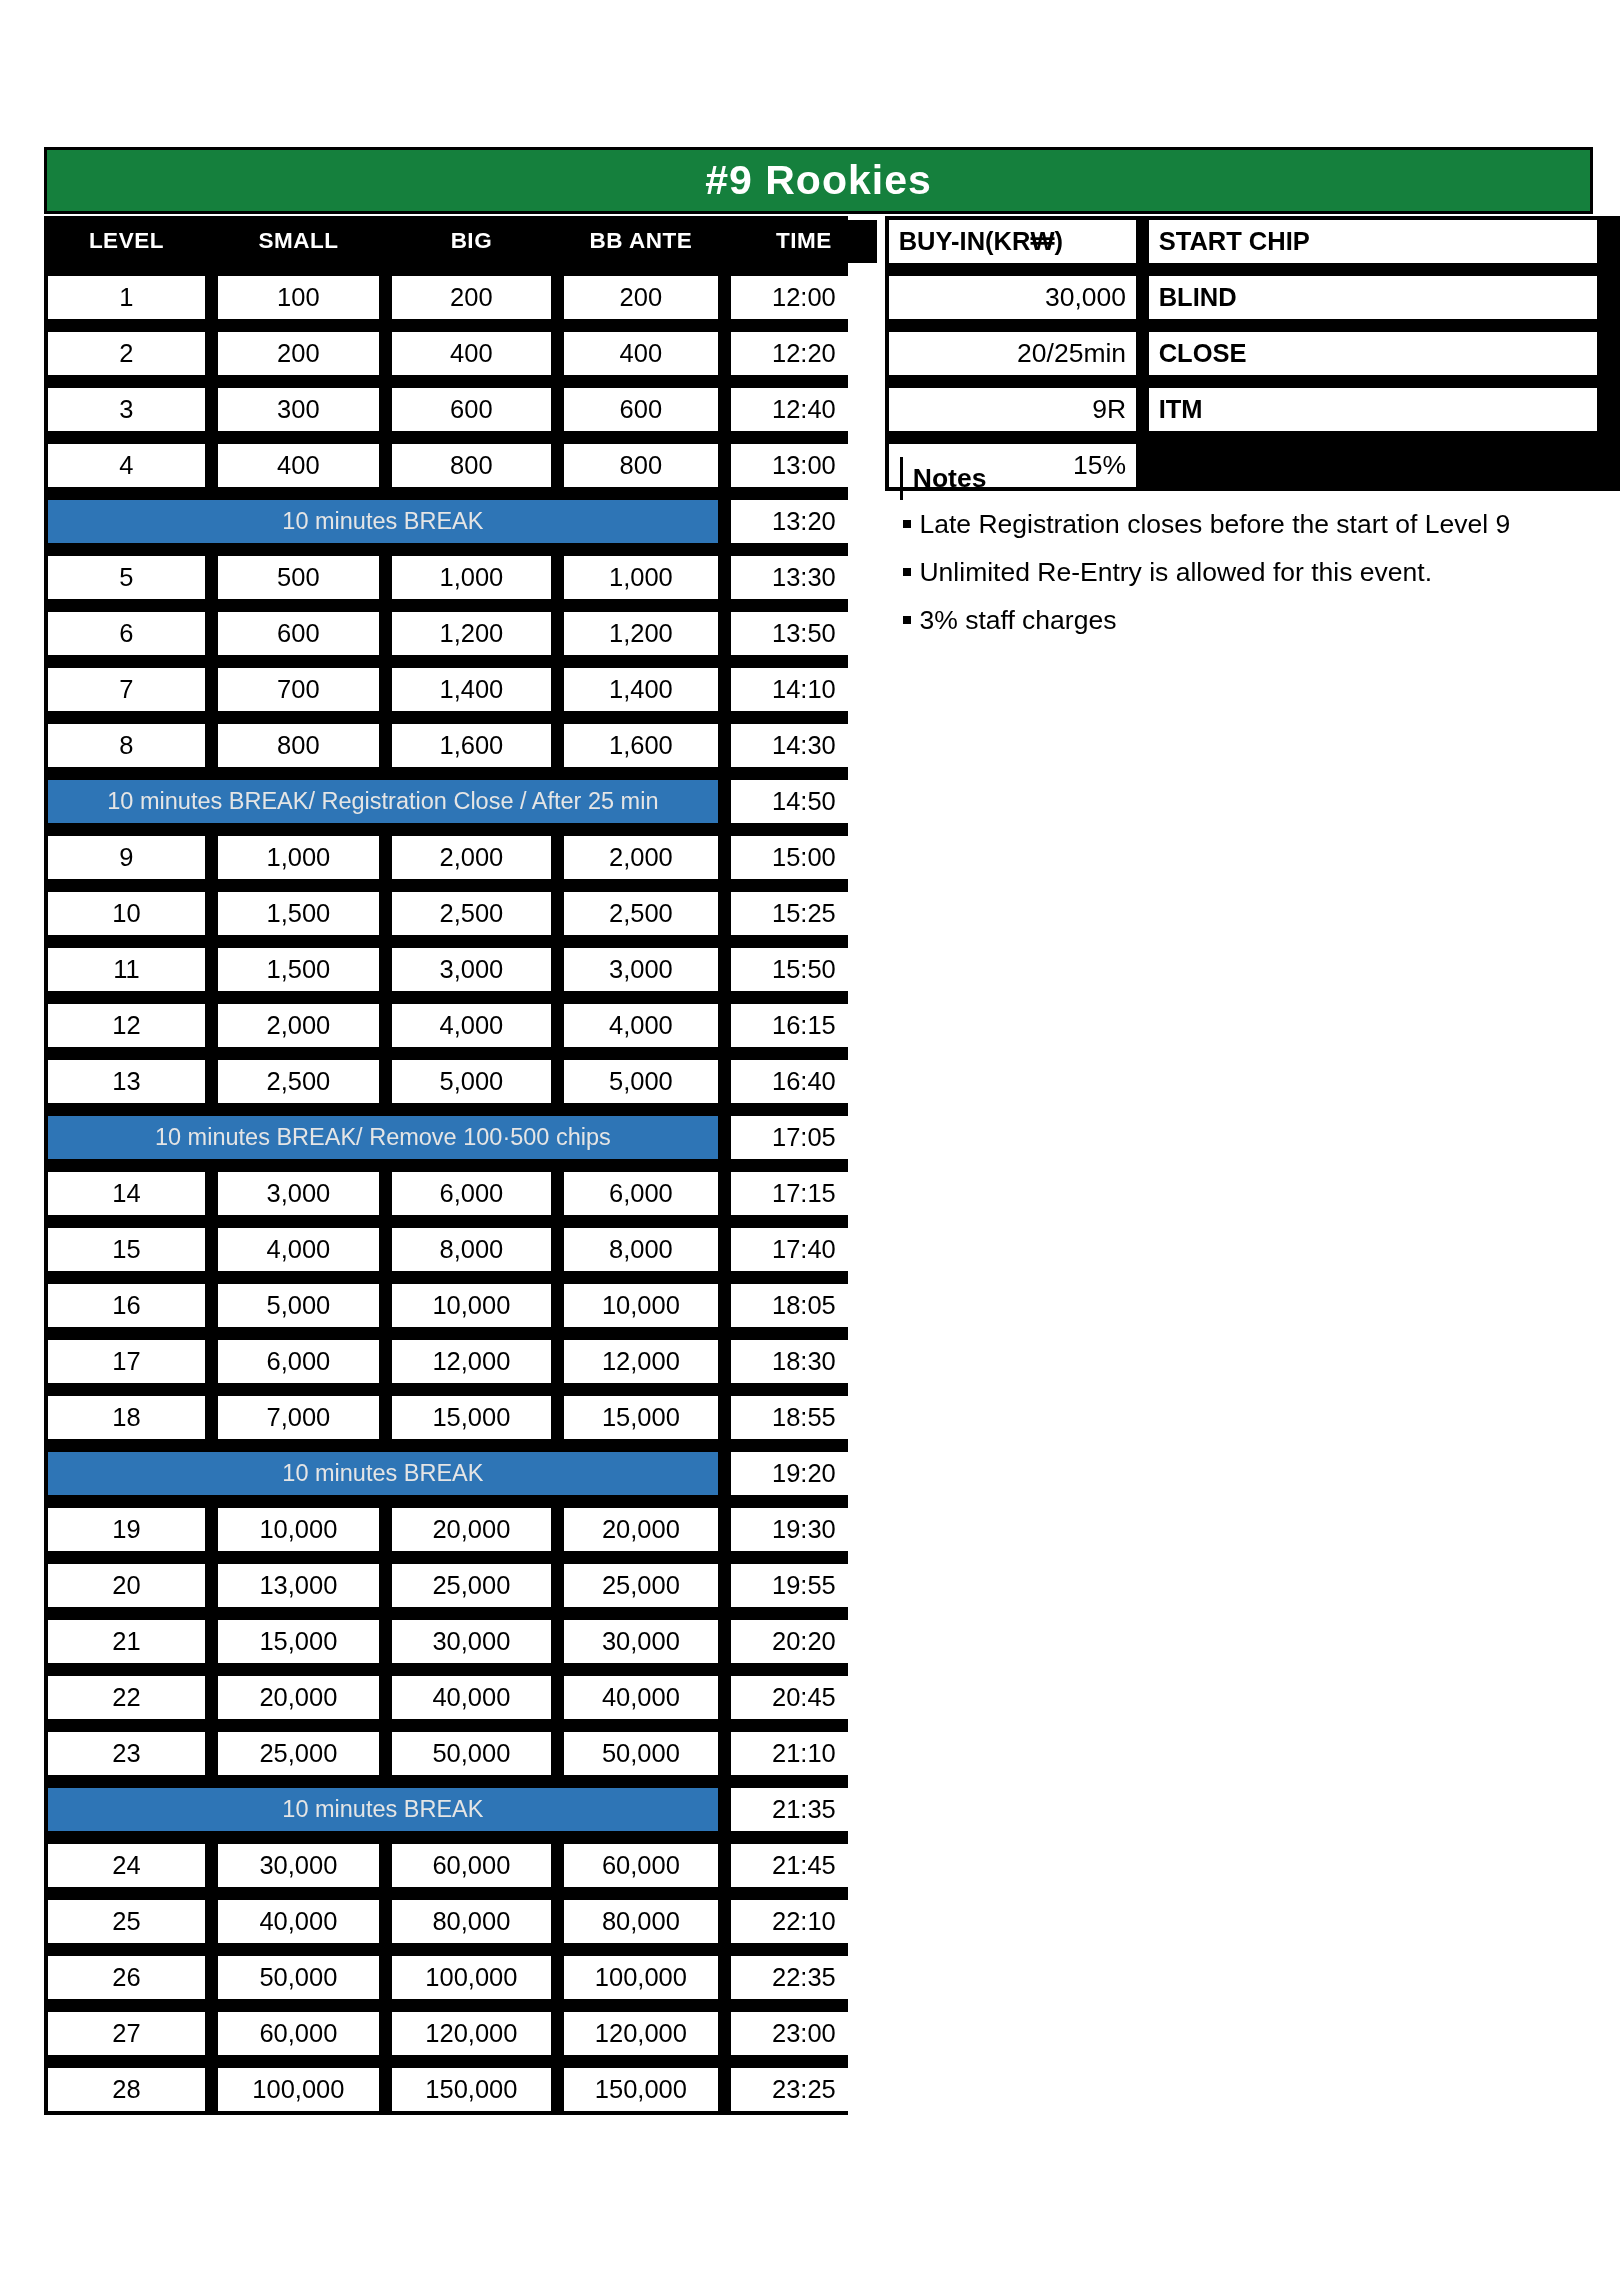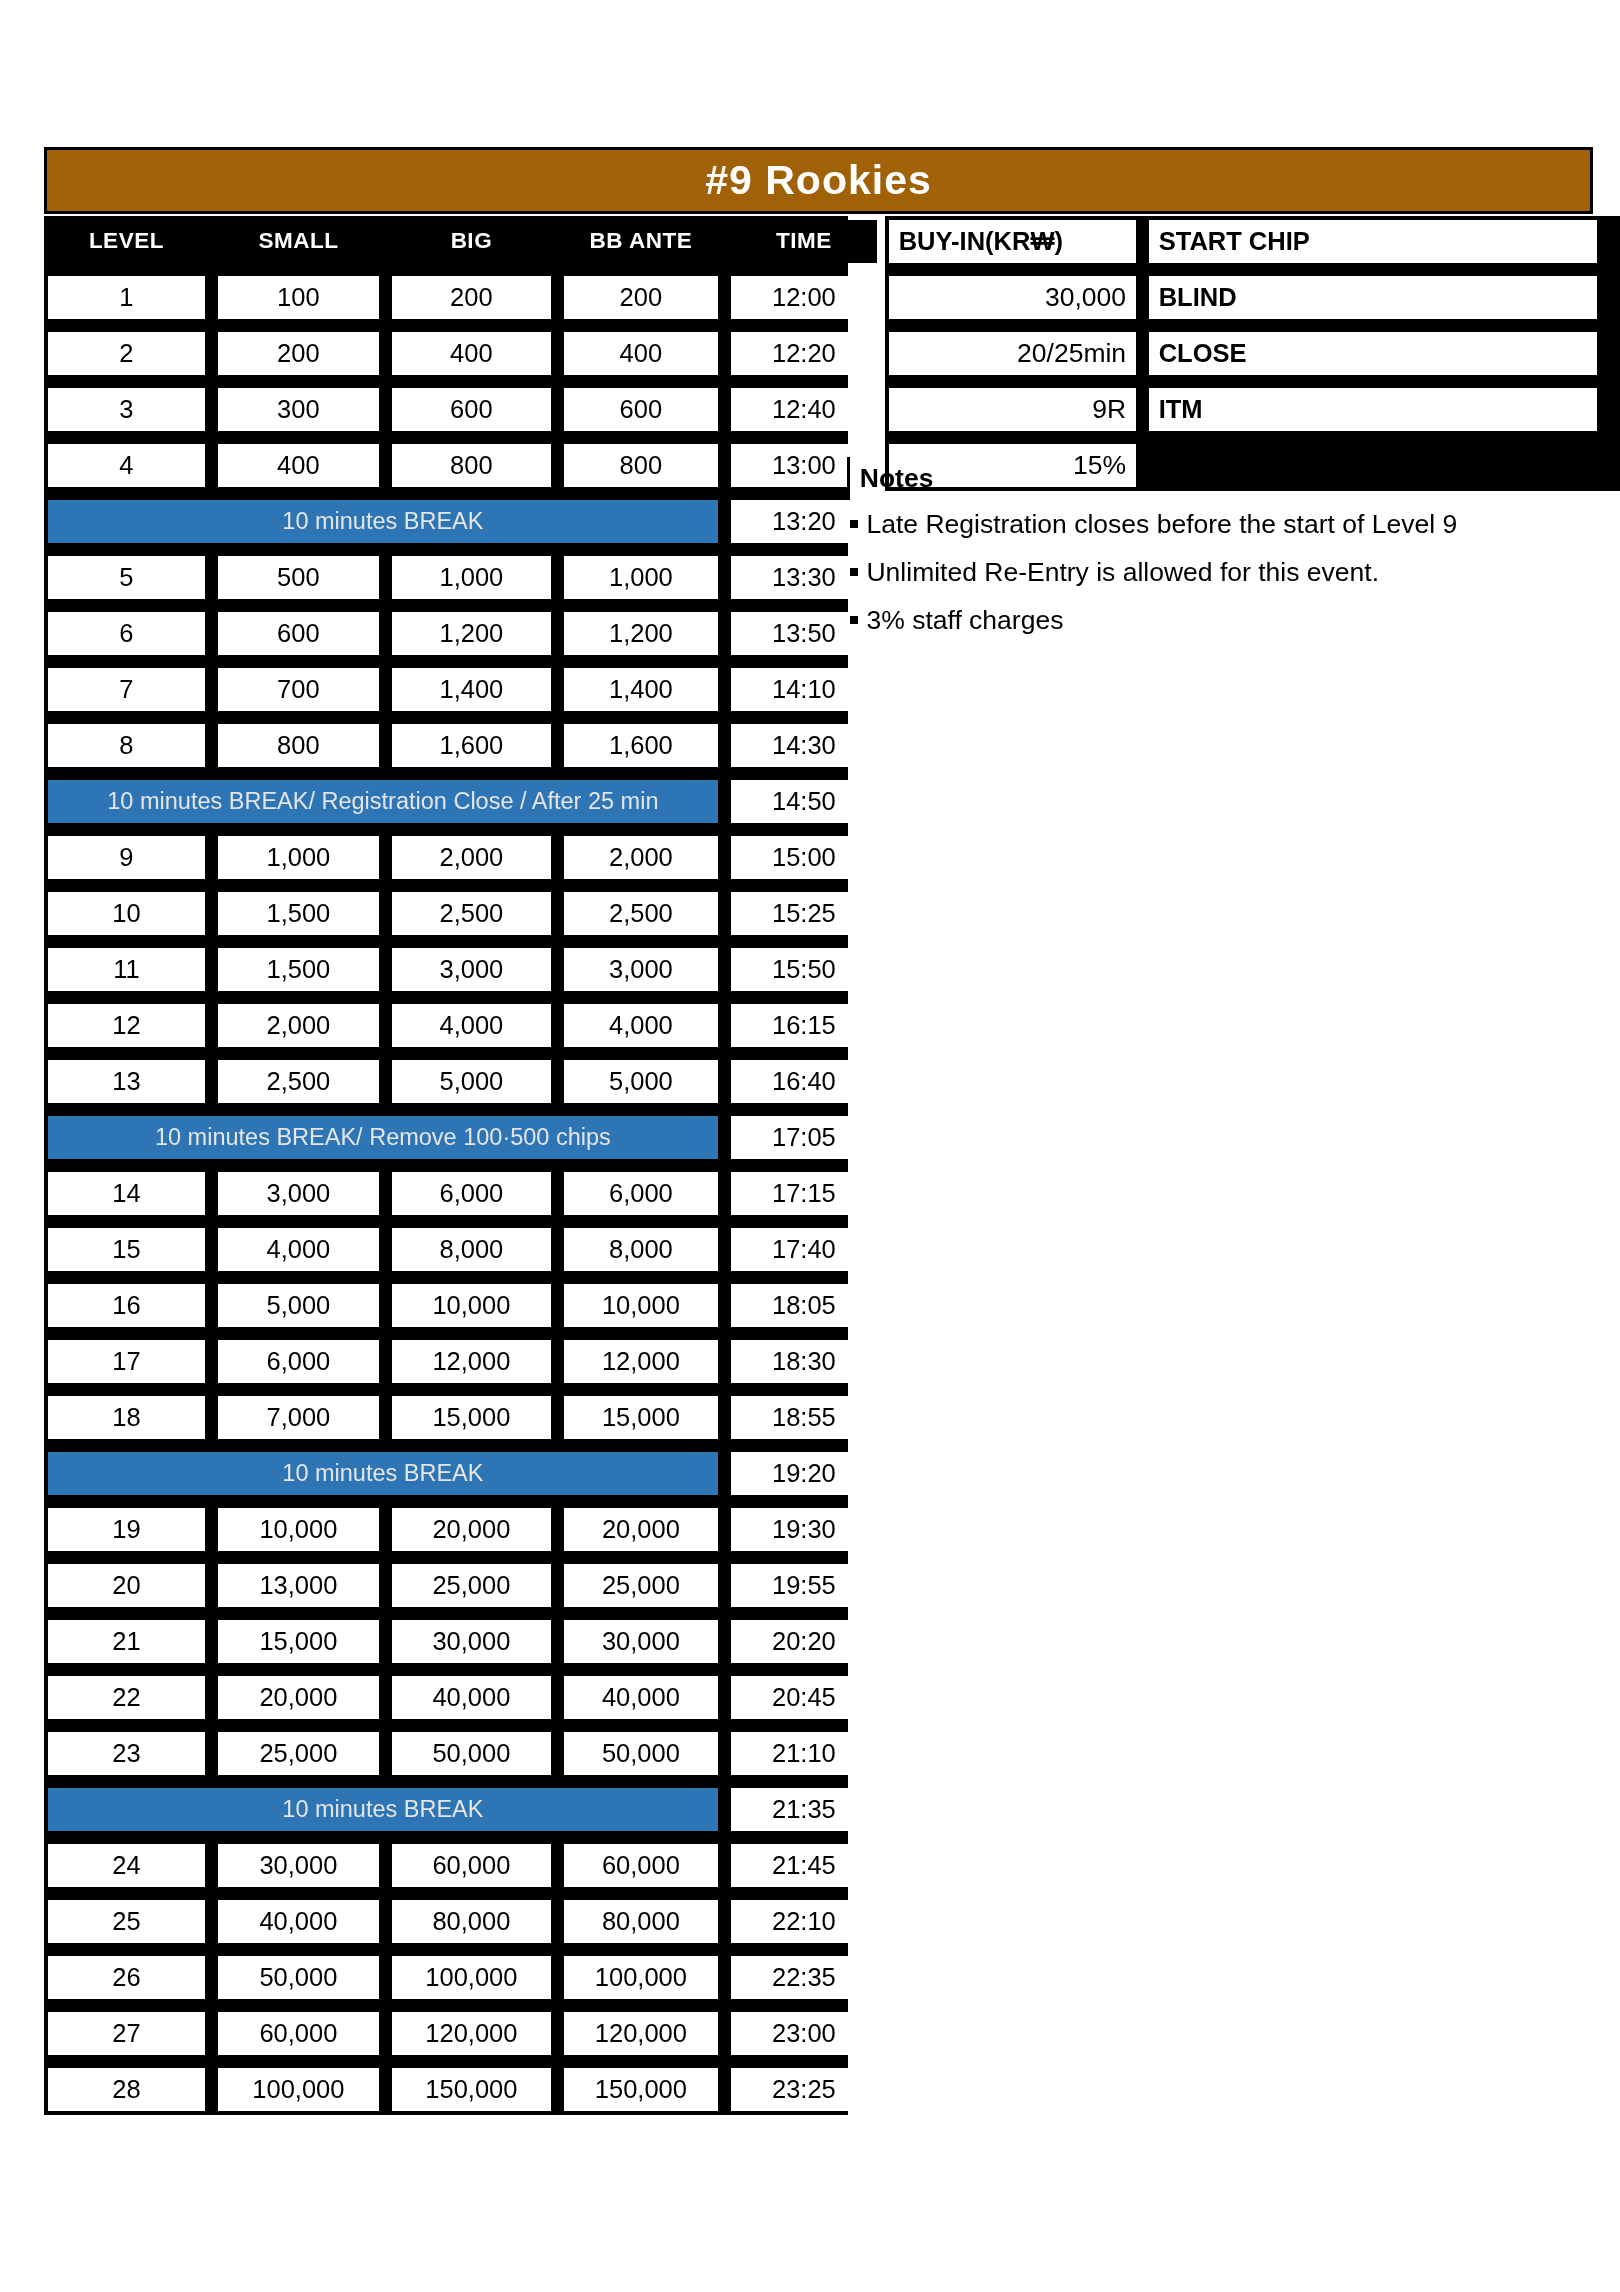--- a/index.html
+++ b/index.html
@@ -7,21 +7,21 @@
     position:relative;
     width:1620px;height:2293px;
     background:#ffffff;
     font-family:"Liberation Sans","DejaVu Sans",sans-serif;
     overflow:hidden;
   }
   .title-bar{
     position:absolute;left:44px;top:147px;
     width:1549px;height:67px;
     box-sizing:border-box;
-    background:#a16207;
+    background:#15803d;
     border:3.9px solid #000;
     display:flex;align-items:center;justify-content:center;
     color:#fff;font-weight:bold;font-size:41px;
     letter-spacing:1px;
   }
   .grid{
     position:absolute;
     display:grid;
     gap:13px;
     padding:3.9px;
@@ -63,21 +63,21 @@
     font-weight:bold;
     box-sizing:border-box;
   }
   .ivalue{
     justify-content:flex-end;
     padding-right:9.8px;
     box-sizing:border-box;
     font-size:26.5px;
   }
   .notes{
-    position:absolute;left:847px;top:457px;width:708px;
+    position:absolute;left:900px;top:457px;width:708px;
   }
   .notes-title{
     border-left:3.9px solid #000;
     height:43px;
     display:flex;align-items:center;
     padding-left:9.8px;
     font-weight:bold;font-size:26.5px;color:#000;
   }
   .note-line{
     height:48px;

